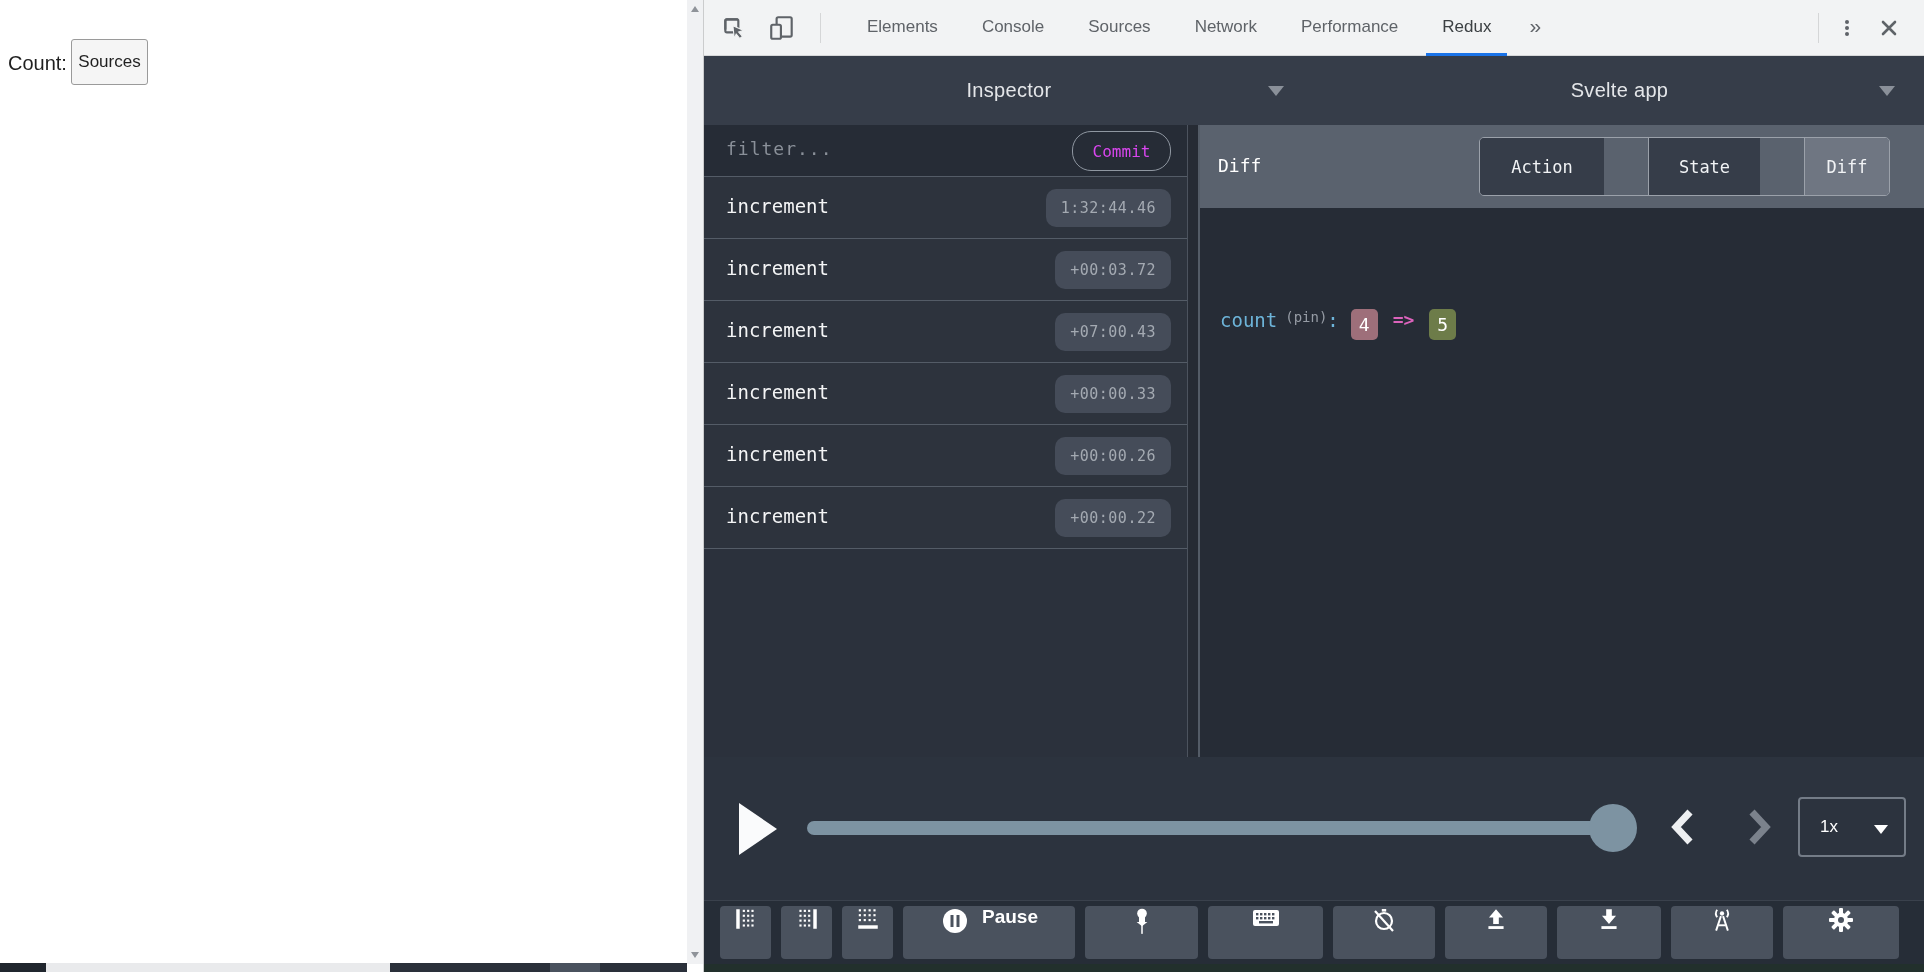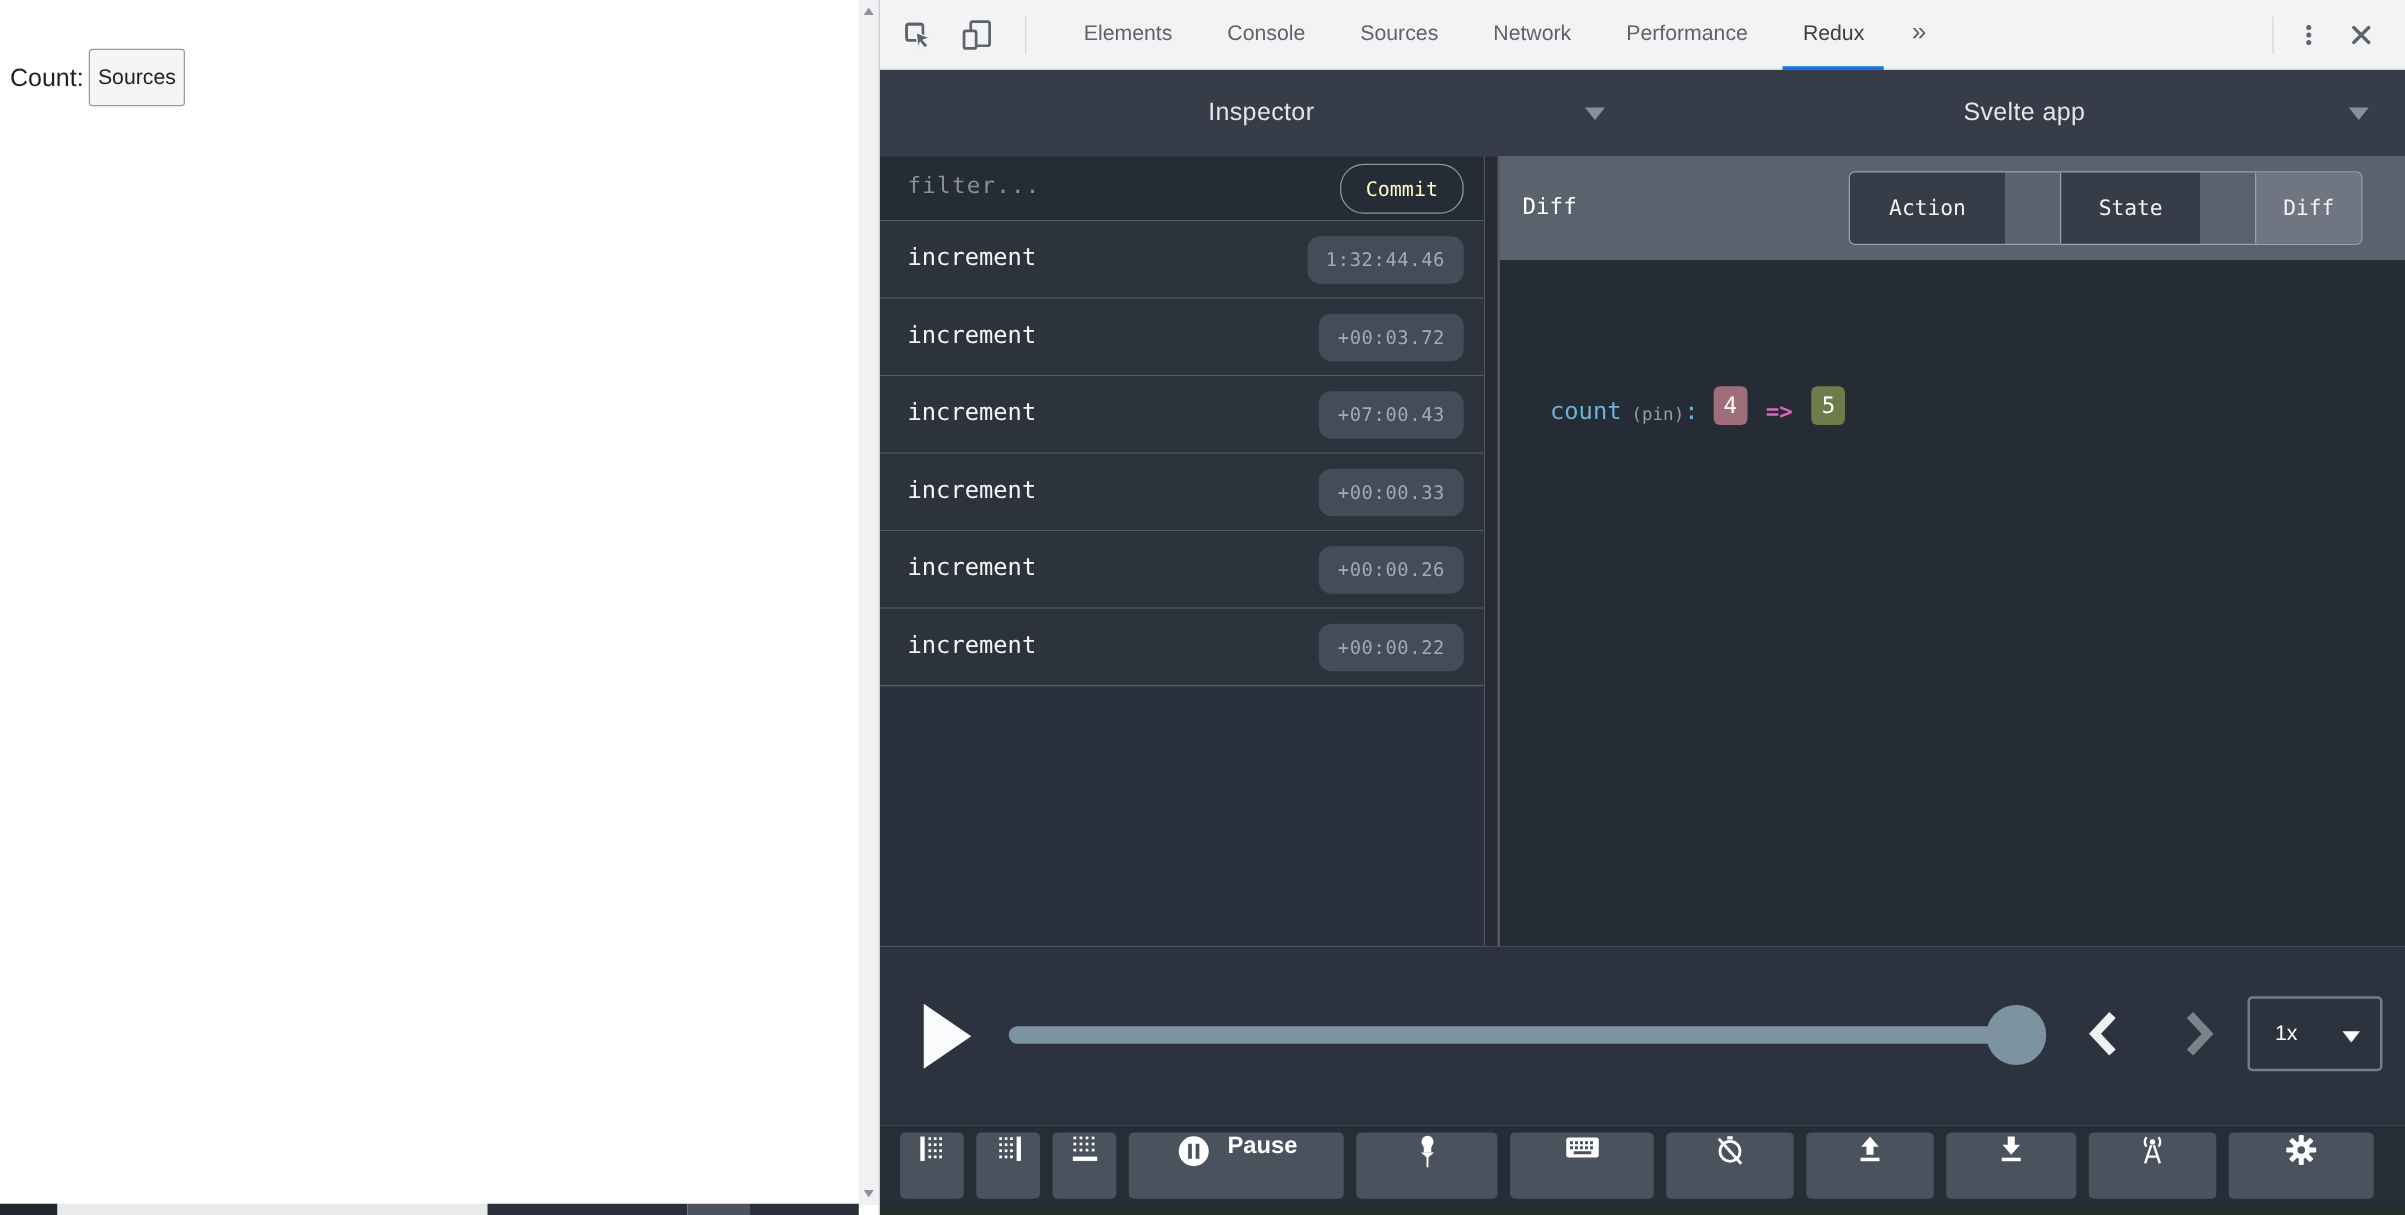--- a/index.html
+++ b/index.html
@@ -50,21 +50,21 @@
   .hdr-caret { position:absolute; right:30px; top:30px; width:0; height:0;
                border-left:8px solid transparent; border-right:8px solid transparent;
                border-top:10px solid #8a9099; }
 
   
   .left-panel { left:0; top:125px; width:496px; height:632px; background:#2b313c; }
   .filter-row { position:absolute; left:0; top:0; width:483px; height:52px; background:#262c36;
                 border-bottom:1px solid #545c67; }
   .filter-ph { position:absolute; left:22px; top:13px; font-size:18px; color:#8a9099; letter-spacing:1px; }
   .commit-btn { position:absolute; right:16px; top:6px; width:99px; height:40px; background:transparent;
-                border:1.5px solid #8f97a1; border-radius:19px; color:#fef9c3; font-size:16px;
+                border:1.5px solid #8f97a1; border-radius:19px; color:#d946ef; font-size:16px;
                 font-family:"DejaVu Sans Mono",monospace; }
   .action-rows { position:absolute; left:0; top:52px; width:483px; }
   .action-row { position:relative; height:62px; background:#2d333d; border-bottom:1px solid #545c67; }
   .action-name { position:absolute; left:22px; top:18px; font-size:19px; color:#f4f5f6; }
   .action-time { position:absolute; right:16px; top:12px; height:38px; line-height:38px;
                  padding:0 15px; background:#454c59; border-radius:10px; font-size:15px;
                  color:#a4aab2; letter-spacing:.5px; }
   .list-gutter { position:absolute; right:0; top:0; width:13px; height:632px; background:#262b34;
                  border-left:1px solid #4c535e; border-right:2px solid #545c67; }
 
@@ -80,21 +80,21 @@
   .view-btn.selected { background:#6f7682; }
   .vb-action { width:124px; } .vb-state { width:112px; } .vb-diff { width:85px; }
 
   .rp-tabstrip { position:absolute; left:0; top:83px; width:725px; height:85px; background:#4a525e; display:flex; }
   .rp-tab { height:85px; display:flex; align-items:center; justify-content:center;
             font-size:20px; color:#ffffff; }
   .rp-tab-tree { width:158px; background:#262c36; }
   .rp-tab-raw  { width:166px; }
 
   .rp-content { position:absolute; left:0; top:168px; width:725px; height:464px; background:#262c36; }
-  .diff-row { position:absolute; left:40px; top:16px; display:flex; align-items:flex-end; }
+  .diff-row { position:absolute; left:20px; top:16px; display:flex; align-items:flex-start; }
   .diff-key { font-size:19px; color:#6db4d9; }
   .diff-meta { font-size:14px; color:#969ca5; margin-left:8px; }
   .diff-colon { font-size:19px; color:#6db4d9; }
   .diff-old, .diff-new { font-size:18px; color:#ffffff; padding:5px 8px; border-radius:5px; }
   .diff-old { background:#9e6f7a; margin-left:12px; }
   .diff-arrow { font-size:18px; color:#dc63bc; margin:0 15px; font-weight:bold; }
   .diff-new { background:#6d7c49; }
 
   
   .player { left:0; top:757px; width:1221px; height:143px; background:#2c333e; }

